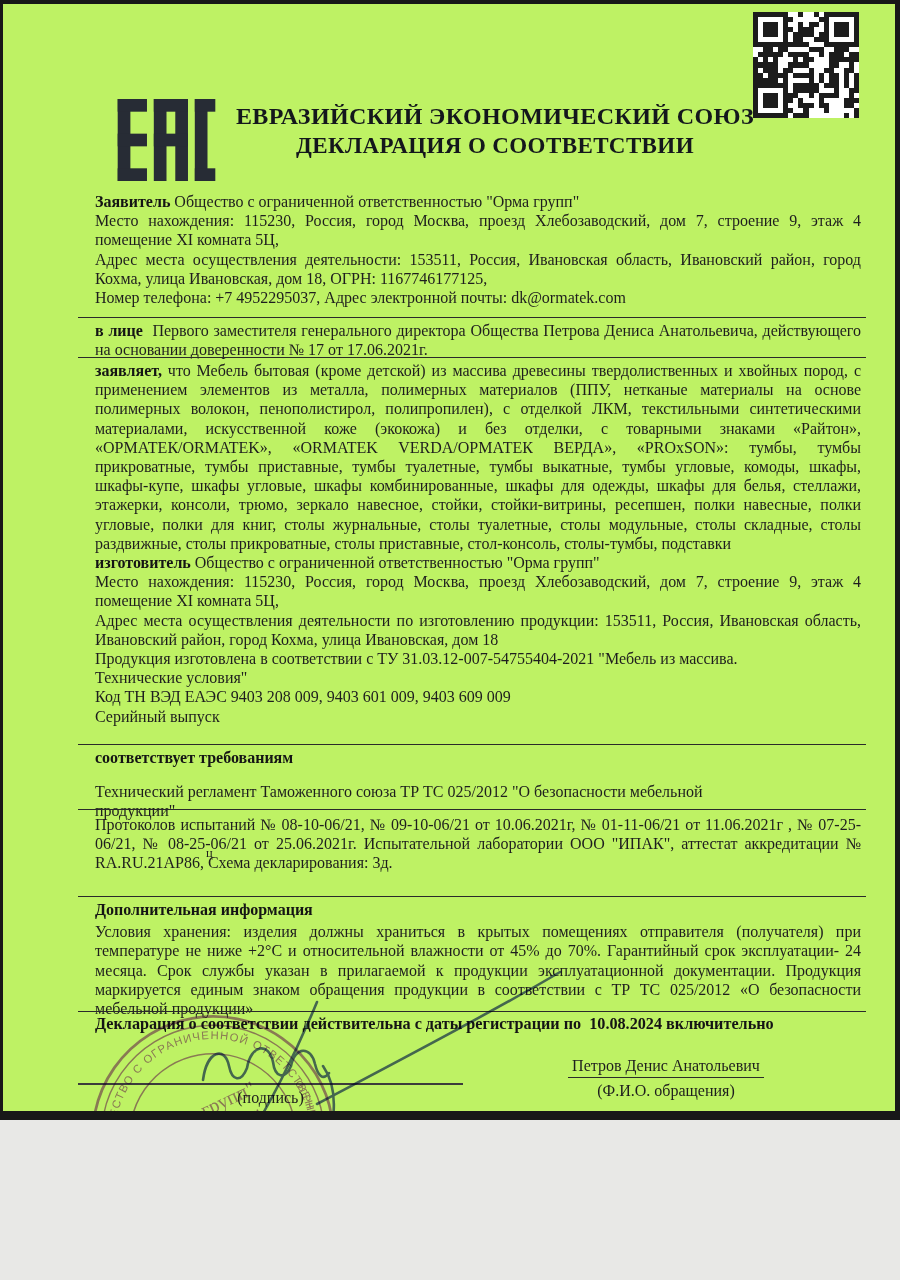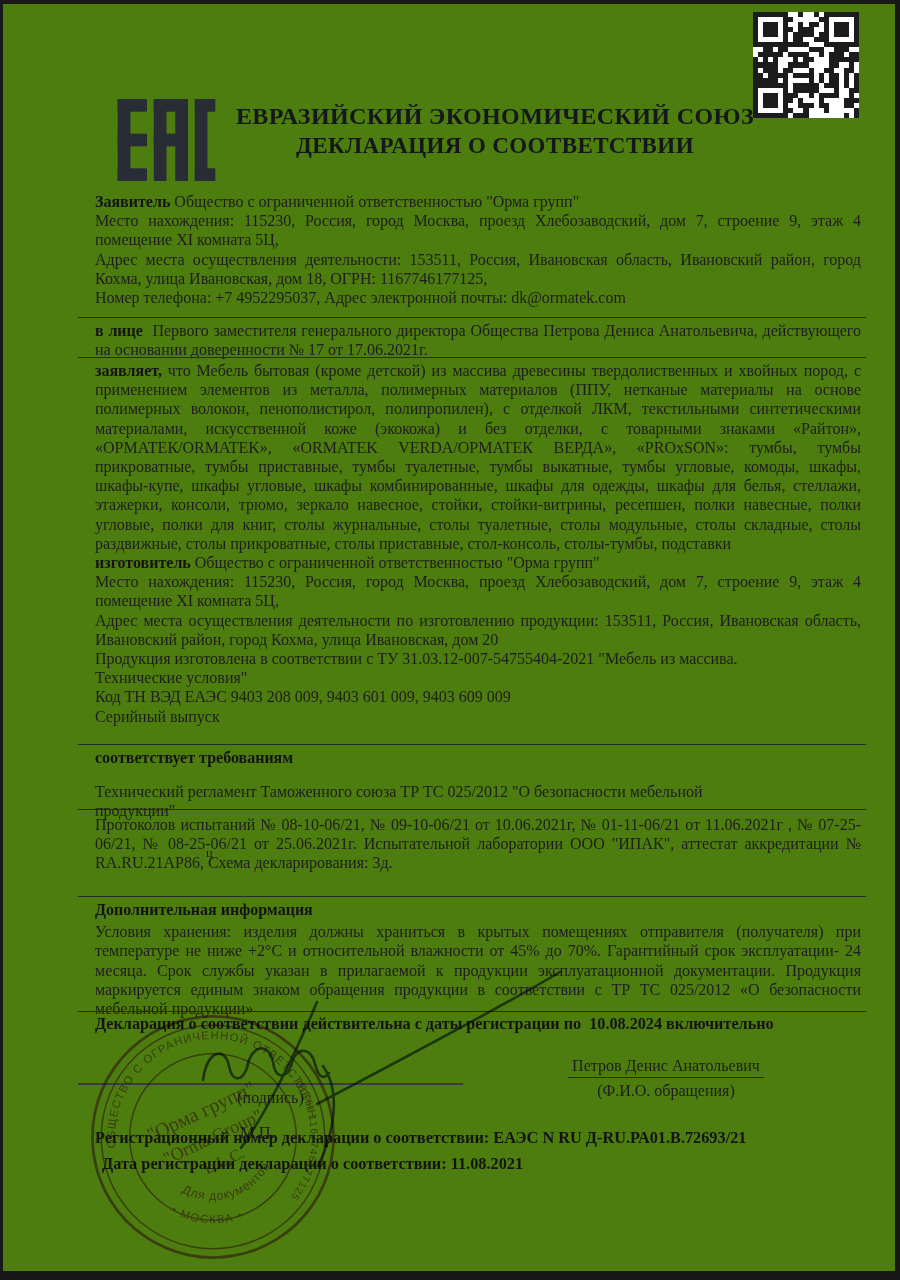--- a/index.html
+++ b/index.html
@@ -1,19 +1,19 @@
 <!DOCTYPE html>
 <html lang="ru"><head>
 <meta charset="utf-8">
 <style>
   html,body{margin:0;padding:0;}
   body{background:#e8e8e6;}
   .page{
-    position:relative; width:900px; height:1280px; margin:0 auto;
-    background:#4d7c0f; overflow:hidden;
+    position:relative; width:900px; height:1120px; margin:0 auto;
+    background:#bef264; overflow:hidden;
     font-family:"Liberation Serif","DejaVu Serif",serif;
     color:#1e1e1e;
   }
   
   .edge{position:absolute;background:#181818;z-index:6;}
   .edge.top{left:0;top:0;width:100%;height:4px;}
   .edge.bottom{left:0;bottom:0;width:100%;height:9px;}
   .edge.left{left:0;top:0;width:3px;height:100%;}
   .edge.right{right:0;top:0;width:5px;height:100%;}
   .block{position:absolute;left:95px;width:766px;font-size:16px;line-height:19.2px;z-index:1;}
@@ -266,21 +266,21 @@
   <div class="block" style="top:321px;">
     <p class="just"><b>в лице</b>&nbsp; <span>Первого заместителя генерального директора Общества Петрова Дениса Анатольевича, действующего на основании доверенности № 17 от 17.06.2021г.</span></p>
   </div>
 
   <div class="divider" style="top:357px;"></div>
 
   <div class="block" style="top:361px;">
     <p class="just"><b>заявляет,</b> <span>что Мебель бытовая (кроме детской) из массива древесины твердолиственных и хвойных пород, с применением элементов из металла, полимерных материалов (ППУ, нетканые материалы на основе полимерных волокон, пенополистирол, полипропилен), с отделкой ЛКМ, текстильными синтетическими материалами, искусственной коже (экокожа) и без отделки, с товарными знаками «Райтон», «ОРМАТЕК/ORMATEK», «ORMATEK VERDA/ОРМАТЕК ВЕРДА», «PROxSON»: тумбы, тумбы прикроватные, тумбы приставные, тумбы туалетные, тумбы выкатные, тумбы угловые, комоды, шкафы, шкафы-купе, шкафы угловые, шкафы комбинированные, шкафы для одежды, шкафы для белья, стеллажи, этажерки, консоли, трюмо, зеркало навесное, стойки, стойки-витрины, ресепшен, полки навесные, полки угловые, полки для книг, столы журнальные, столы туалетные, столы модульные, столы складные, столы раздвижные, столы прикроватные, столы приставные, стол-консоль, столы-тумбы, подставки</span></p>
     <p class="just"><b>изготовитель</b> <span>Общество с ограниченной ответственностью "Орма групп"</span></p>
     <p class="just">Место нахождения: 115230, Россия, город Москва, проезд Хлебозаводский, дом 7, строение 9, этаж 4 помещение XI комната 5Ц,</p>
-    <p class="just">Адрес места осуществления деятельности по изготовлению продукции: 153511, Россия, Ивановская область, Ивановский район, город Кохма, улица Ивановская, дом 20</p>
+    <p class="just">Адрес места осуществления деятельности по изготовлению продукции: 153511, Россия, Ивановская область, Ивановский район, город Кохма, улица Ивановская, дом 18</p>
     <p class="pre">Продукция изготовлена в соответствии с ТУ 31.03.12-007-54755404-2021 "Мебель из массива.
 Технические условия"</p>
     <p>Код ТН ВЭД ЕАЭС  9403 208 009, 9403 601 009, 9403 609 009</p>
     <p>Серийный выпуск</p>
   </div>
 
   <div class="divider" style="top:744px;"></div>
 
   <div class="block" style="top:748px;">
     <p class="sec-label">соответствует требованиям</p>

